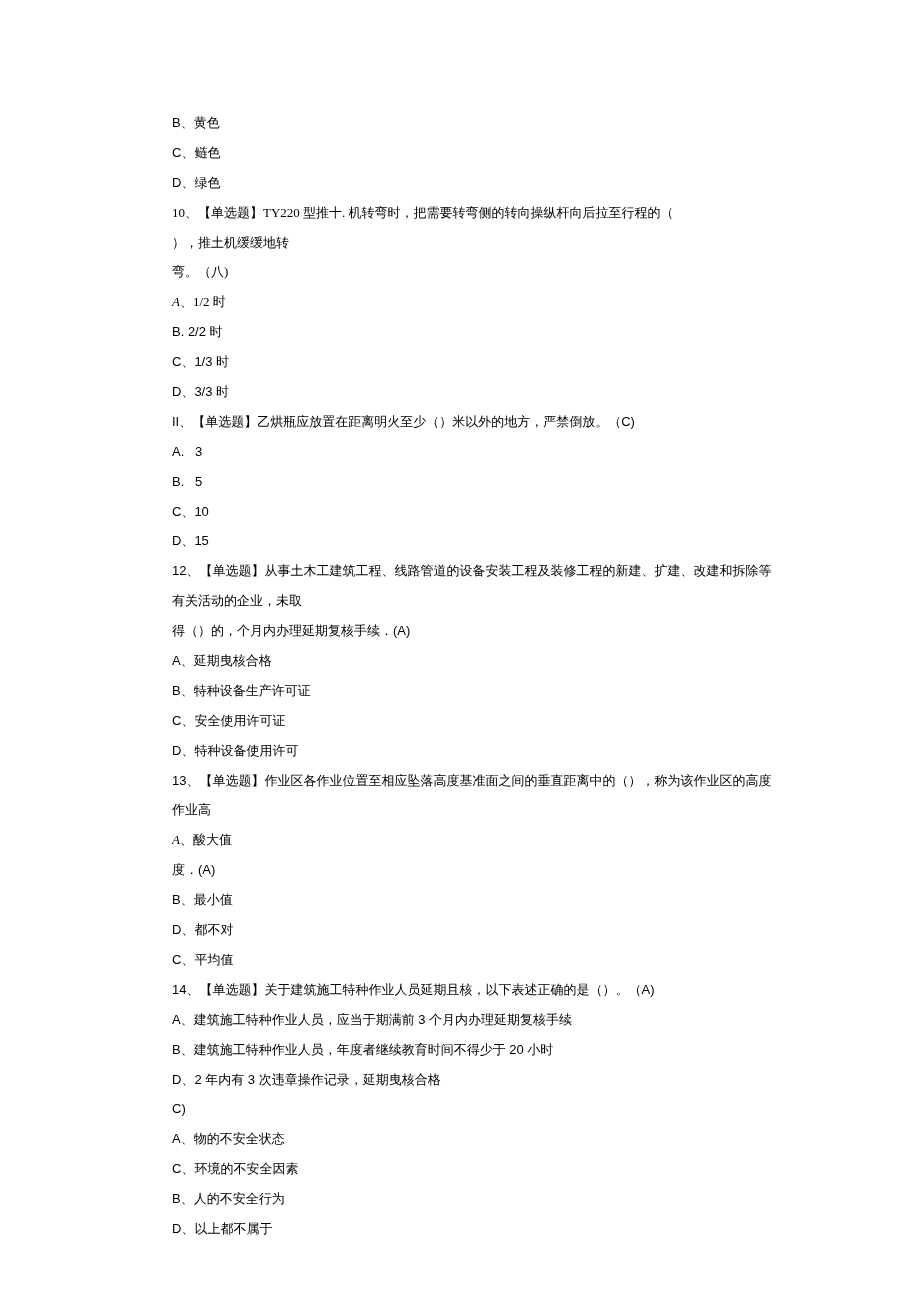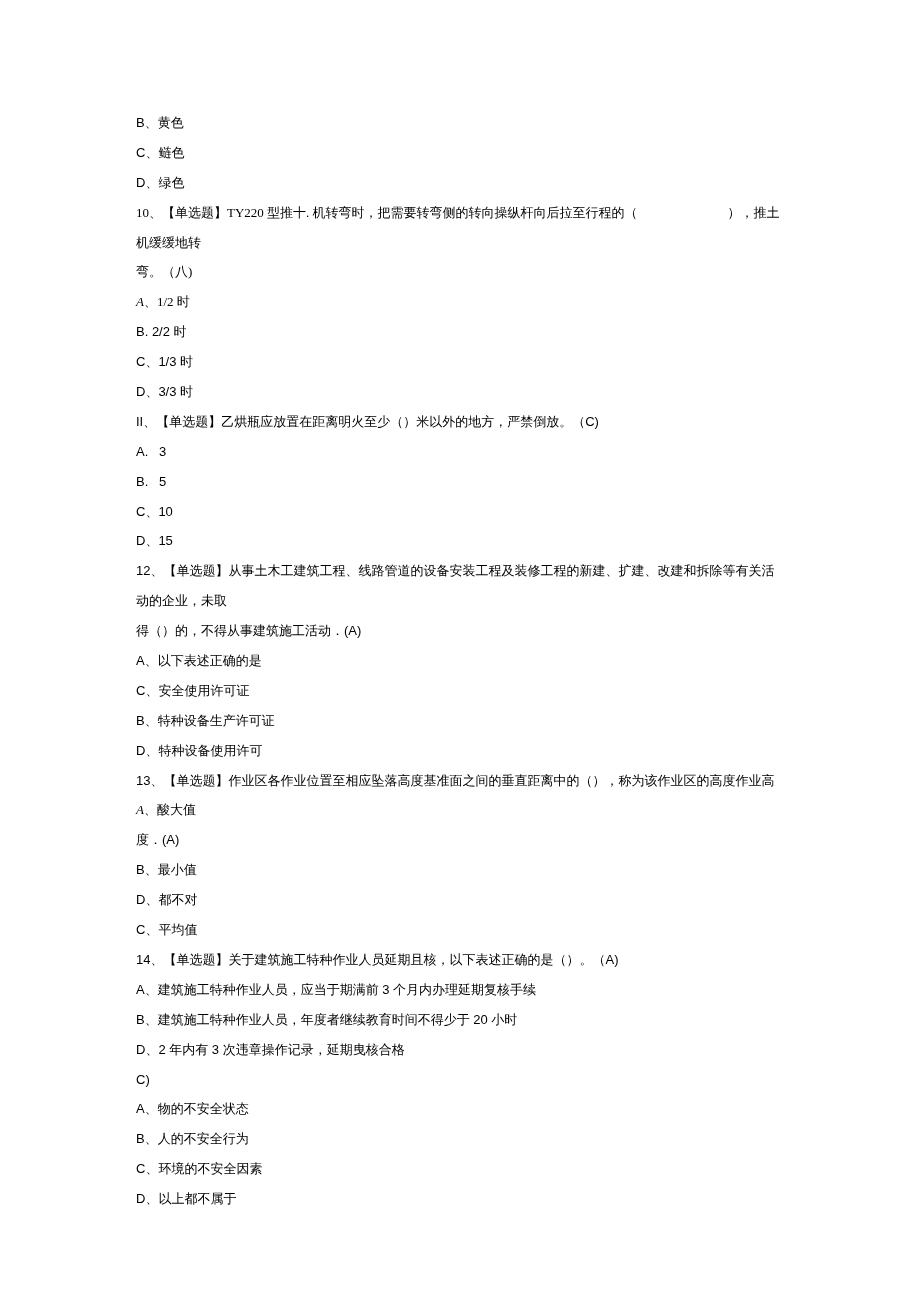--- a/index.html
+++ b/index.html
@@ -12,20 +12,21 @@
     line-height: 2.3;
   }
   .page {
     width: 920px;
     min-height: 1301px;
     box-sizing: border-box;
     padding: 108px 136px 100px 136px;
   }
   .line {
     display: block;
+    margin-left: 36px;
   }
   .sans {
     font-family: "Arial", "Helvetica", sans-serif;
   }
   .italic {
     font-style: italic;
     font-family: "Times New Roman", serif;
   }
   .gap {
     display: inline-block;
@@ -45,34 +46,34 @@
       <div class="line "><span class="italic">A</span>、1/2 时</div>
       <div class="line sans">B. 2/2 时</div>
       <div class="line sans">C、1/3 时</div>
       <div class="line sans">D、3/3 时</div>
       <div class="line sans">II、【单选题】乙烘瓶应放置在距离明火至少（）米以外的地方，严禁倒放。（C)</div>
       <div class="line sans">A.&nbsp;&nbsp;&nbsp;3</div>
       <div class="line sans">B.&nbsp;&nbsp;&nbsp;5</div>
       <div class="line sans">C、10</div>
       <div class="line sans">D、15</div>
       <div class="line sans">12、【单选题】从事土木工建筑工程、线路管道的设备安装工程及装修工程的新建、扩建、改建和拆除等有关活动的企业，未取</div>
-      <div class="line sans">得（）的，不得从事建筑施工活动．(A)</div>
-      <div class="line sans">A、以下表述正确的是</div>
+      <div class="line sans">得（）的，个月内办理延期复核手续．(A)</div>
+      <div class="line sans">A、延期曳核合格</div>
+      <div class="line sans">B、特种设备生产许可证</div>
       <div class="line sans">C、安全使用许可证</div>
-      <div class="line sans">B、特种设备生产许可证</div>
       <div class="line sans">D、特种设备使用许可</div>
       <div class="line sans">13、【单选题】作业区各作业位置至相应坠落高度基准面之间的垂直距离中的（），称为该作业区的高度作业高</div>
       <div class="line "><span class="italic">A</span>、酸大值</div>
       <div class="line sans">度．(A)</div>
       <div class="line sans">B、最小值</div>
       <div class="line sans">D、都不对</div>
       <div class="line sans">C、平均值</div>
       <div class="line sans">14、【单选题】关于建筑施工特种作业人员延期且核，以下表述正确的是（）。（A)</div>
       <div class="line sans">A、建筑施工特种作业人员，应当于期满前 3 个月内办理延期复核手续</div>
       <div class="line sans">B、建筑施工特种作业人员，年度者继续教育时间不得少于 20 小时</div>
       <div class="line sans">D、2 年内有 3 次违章操作记录，延期曳核合格</div>
       <div class="line sans">C)</div>
       <div class="line sans">A、物的不安全状态</div>
+      <div class="line sans">C、环境的不安全因素</div>
       <div class="line sans">B、人的不安全行为</div>
-      <div class="line sans">C、环境的不安全因素</div>
       <div class="line sans">D、以上都不属于</div>
     </div>
 </div>
 
 </body></html>

